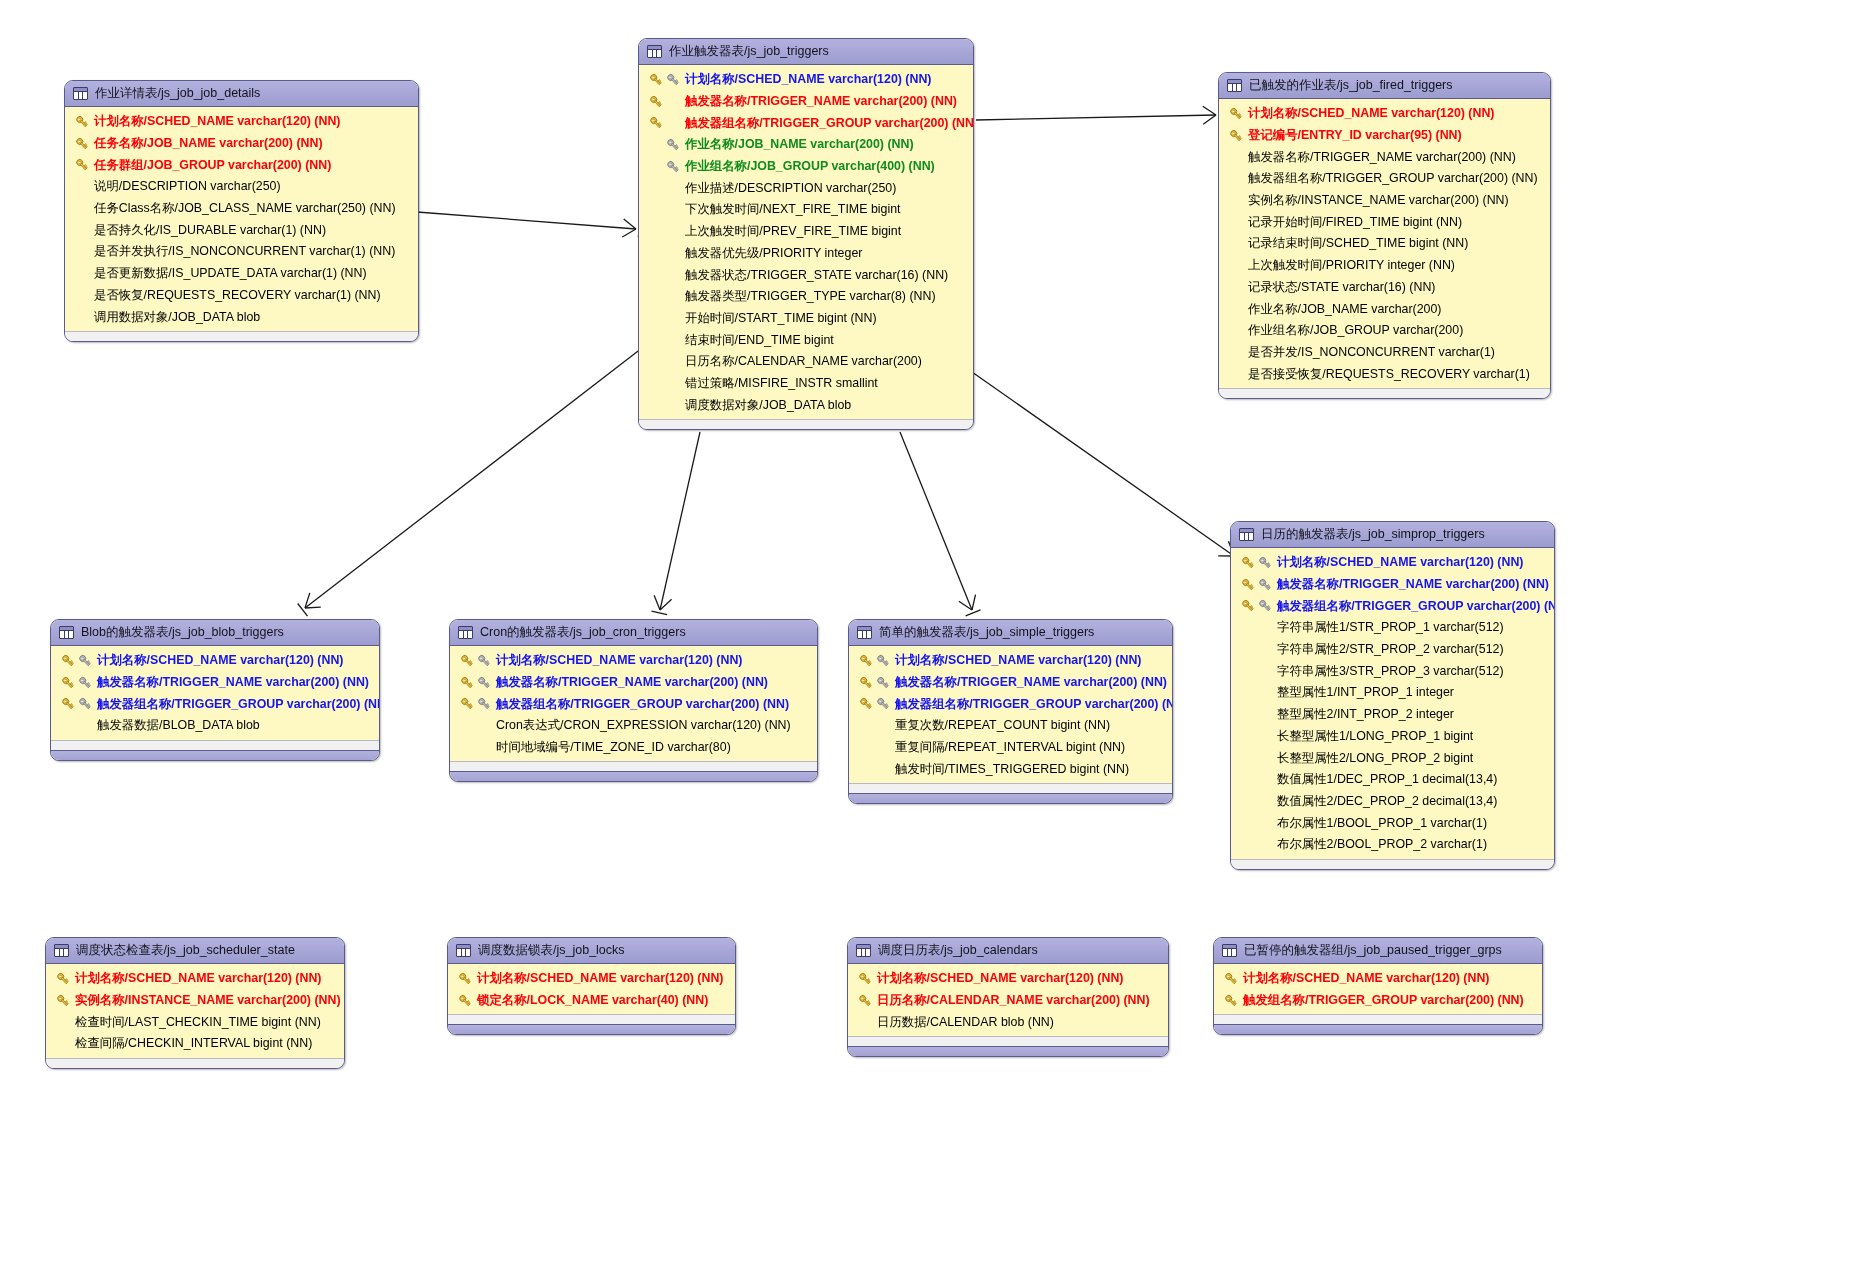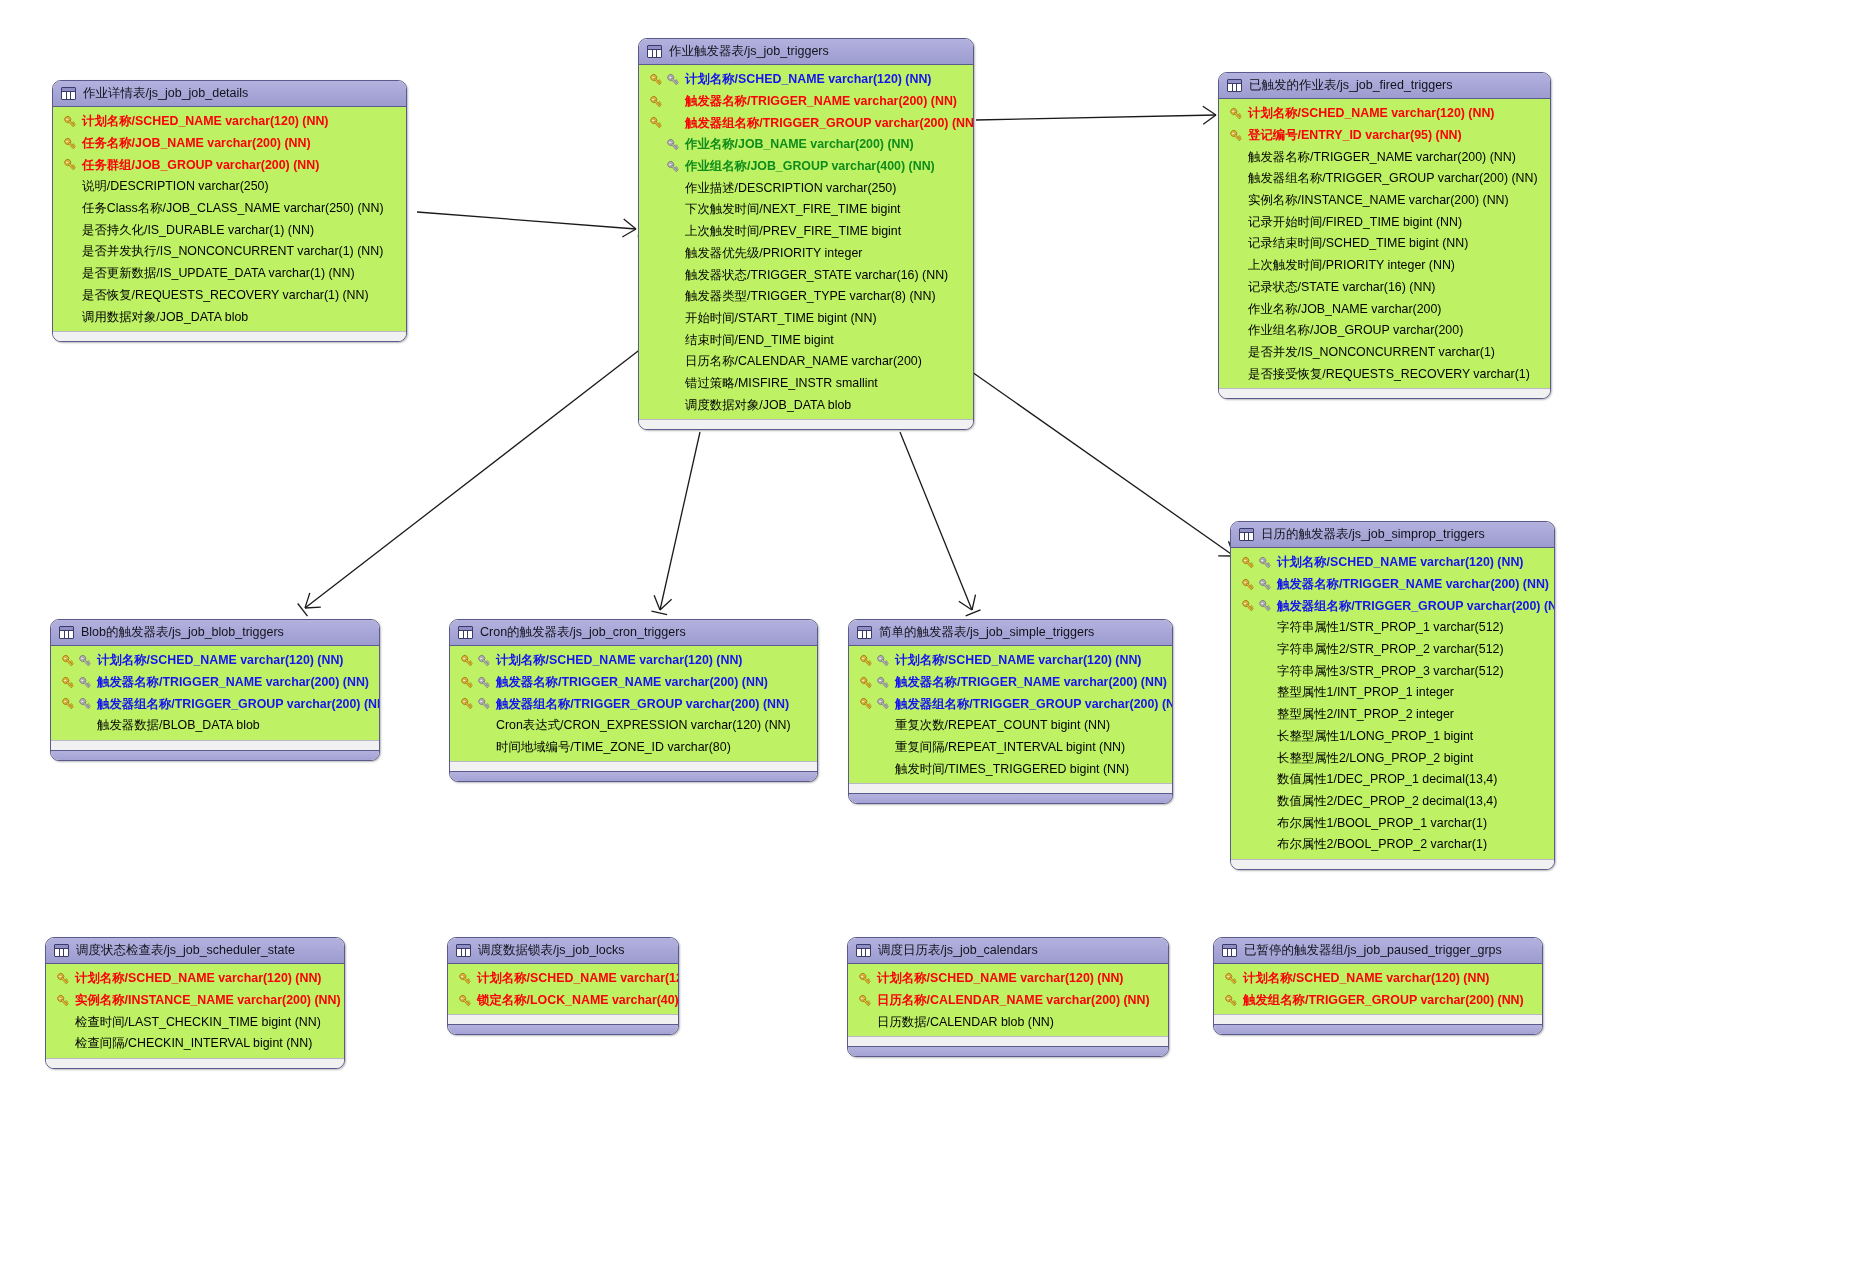--- a/index.html
+++ b/index.html
@@ -35,21 +35,21 @@
     content:"";position:absolute;left:0;right:0;top:0;height:3px;background:#8f8fc6;
     border-bottom:1px solid #3b3b6b;
   }
   .tbl-icon:after{
     content:"";position:absolute;left:4px;top:3px;bottom:0;width:1px;background:#3b3b6b;
     box-shadow:4px 0 0 0 #3b3b6b;
   }
   .ent-title{
     font-size:12.5px;color:#12121c;white-space:nowrap;letter-spacing:0px;
   }
-  .ent-body{background:#bef264;padding:4px 0 3px 0;}
+  .ent-body{background:#fef9c3;padding:4px 0 3px 0;}
   .attr{
     display:flex;align-items:center;height:21.7px;white-space:nowrap;
     padding-left:8px;
   }
   .keyslot{width:17px;flex:0 0 auto;display:flex;justify-content:center;align-items:center;}
   .keygap{width:17px;flex:0 0 auto;}
   .attr-text{font-size:12.4px;color:#000000;padding-left:4px;}
   .attr-text.red{color:#fb0007;font-weight:bold;}
   .attr-text.blue{color:#1514f0;font-weight:bold;}
   .attr-text.green{color:#0e8c1c;font-weight:bold;}
@@ -92,21 +92,21 @@
         <path d="M 972.0 610.0 L 958.8 601.3" stroke="#1a1a1a" stroke-width="1.3" fill="none"></path>
         <path d="M 980.5 609.8 L 965.7 615.8" stroke="#1a1a1a" stroke-width="1.3"></path>
         <path d="M 972 372 L 1234 556" stroke="#1a1a1a" stroke-width="1.3" fill="none"></path>
         <path d="M 1234.0 556.0 L 1228.5 541.2" stroke="#1a1a1a" stroke-width="1.3" fill="none"></path>
         <path d="M 1234.0 556.0 L 1218.2 555.9" stroke="#1a1a1a" stroke-width="1.3" fill="none"></path>
         <path d="M 1241.1 551.2 L 1231.9 564.3" stroke="#1a1a1a" stroke-width="1.3"></path>
       </g>
   </svg>
 
   <div id="entities-host">
-      <div class="entity" style="left: 52px; top: 80px; width: 355px;">
+      <div class="entity" style="left: 64px; top: 80px; width: 355px;">
         <div class="ent-header">
           <span class="tbl-icon"></span>
           <span class="ent-title">作业详情表/js_job_job_details</span>
         </div>
         <div class="ent-body">
           <div class="attr">
             <span class="keyslot">
               <svg class="key" width="14" height="14" viewBox="0 0 14 14">
                 <g transform="rotate(-42 7 7)">
                   <circle cx="7" cy="3.6" r="3.0" fill="#e8bf3c" stroke="#a07c12" stroke-width="0.9"></circle>
@@ -907,21 +907,21 @@
             <span class="keygap"></span>
             <span class="attr-text ">检查时间/LAST_CHECKIN_TIME bigint (NN)</span>
           </div>
           <div class="attr">
             <span class="keygap"></span>
             <span class="attr-text ">检查间隔/CHECKIN_INTERVAL bigint (NN)</span>
           </div>
         </div>
         <div class="ent-footer"></div>
       </div>
-      <div class="entity" style="left: 447px; top: 937px; width: 232px;">
+      <div class="entity" style="left: 447px; top: 937px; width: 289px;">
         <div class="ent-header">
           <span class="tbl-icon"></span>
           <span class="ent-title">调度数据锁表/js_job_locks</span>
         </div>
         <div class="ent-body">
           <div class="attr">
             <span class="keyslot">
               <svg class="key" width="14" height="14" viewBox="0 0 14 14">
                 <g transform="rotate(-42 7 7)">
                   <circle cx="7" cy="3.6" r="3.0" fill="#e8bf3c" stroke="#a07c12" stroke-width="0.9"></circle>

